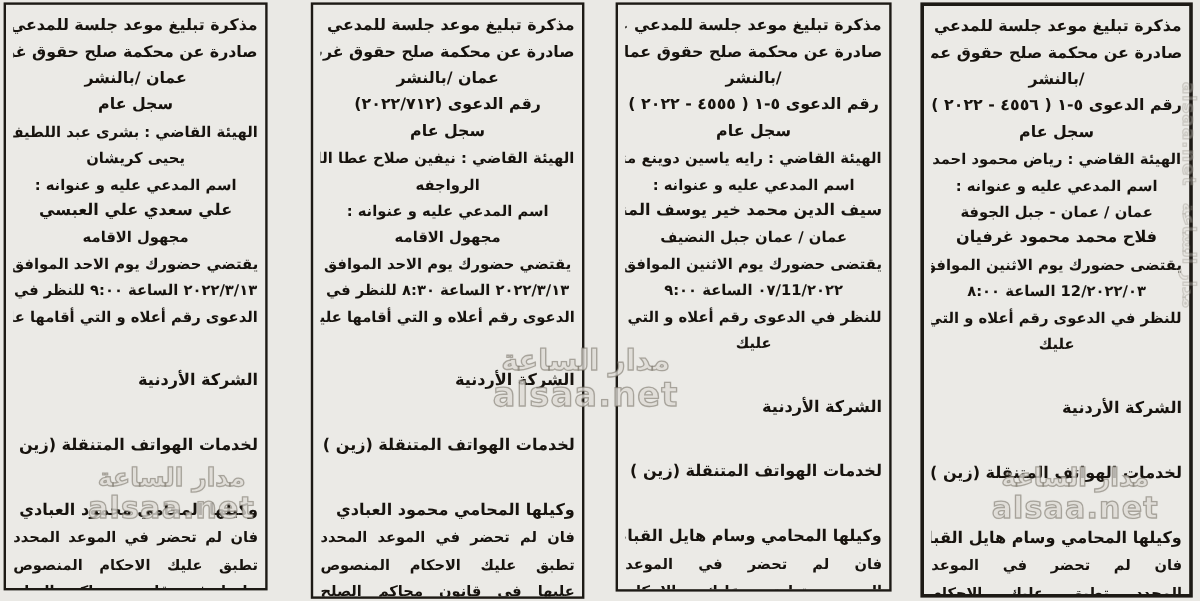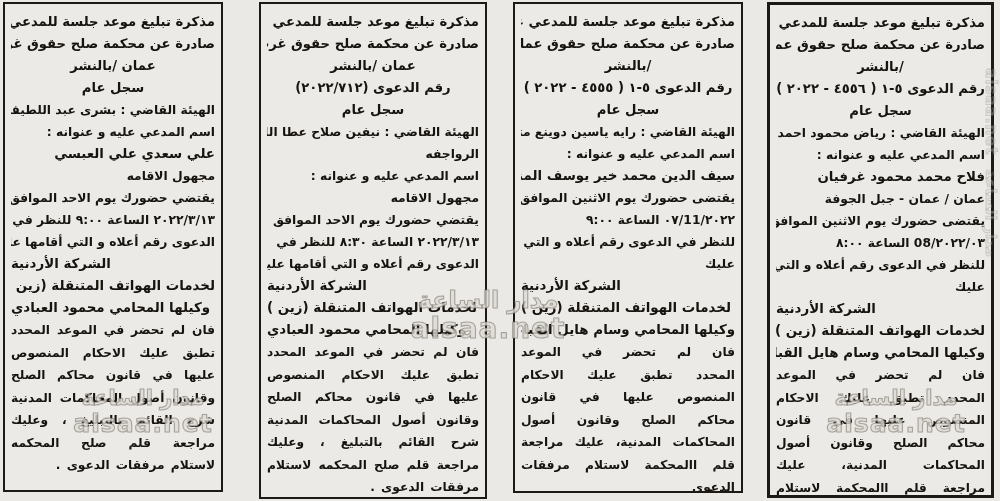--- a/index.html
+++ b/index.html
@@ -17,23 +17,23 @@
   .n1{left:767px;top:2px;width:227px;height:496px;border-width:3px;}
   .n2{left:513px;top:2px;width:230px;height:491px;}
   .n3{left:259px;top:2px;width:228px;height:497px;}
   .n4{left:3px;top:2px;width:220px;height:490px;}
   .hline{
     font-weight:bold;font-size:13.2px;line-height:22px;
     text-align:center;white-space:nowrap;overflow:hidden;
   }
   .line{
     font-size:12.3px;font-weight:bold;line-height:22px;
-    text-align:right;white-space:nowrap;overflow:hidden;
+    text-align:center;white-space:nowrap;overflow:hidden;
   }
-  .center{text-align:left;}
+  .center{text-align:right;margin-top:32px;}
   .big{font-size:13.4px;}
   .u{}
   .warning{
     margin:0;font-size:12.2px;font-weight:bold;line-height:22.5px;
     text-align:justify;word-spacing:2px;
   }
   .warning.spread{text-align-last:justify;word-spacing:6px;}
   .wm{
     position:absolute;z-index:6;text-align:center;font-weight:bold;
     color:rgba(250,249,244,0.62);
@@ -58,41 +58,42 @@
 <body>
 
 <article class="notice n1">
   <div class="hline">مذكرة تبليغ موعد جلسة للمدعي عليه</div>
   <div class="hline">صادرة عن محكمة صلح حقوق عمان</div>
   <div class="hline">/بالنشر</div>
   <div class="hline">رقم الدعوى ٥-١ ( ٤٥٥٦ - ٢٠٢٢ )</div>
   <div class="hline">سجل عام</div>
   <div class="line">الهيئة القاضي : رياض محمود احمد</div>
   <div class="line">اسم المدعي عليه و عنوانه :</div>
+  <div class="line">عمان / عمان - جبل الجوفة</div>
   <div class="line big">فلاح محمد محمود غرفيان</div>
-  <div class="line">عمان / عمان - جبل الجوفة</div>
   <div class="line">يقتضى حضورك يوم الاثنين الموافق</div>
-  <div class="line">٢٠٢٢/٠٣/08 الساعة ٨:٠٠</div>
+  <div class="line">٢٠٢٢/٠٣/12 الساعة ٨:٠٠</div>
   <div class="line">للنظر في الدعوى رقم أعلاه و التي أقامها</div>
   <div class="line u">عليك</div>
   <div class="line center big">الشركة الأردنية</div>
   <div class="line center big">لخدمات الهواتف المتنقلة (زين )</div>
   <div class="line center big">وكيلها المحامي وسام هايل القباعي</div>
   <p class="warning spread">فان لم تحضر في الموعد المحدد تطبق عليك الاحكام المنصوص عليها في قانون محاكم الصلح وقانون أصول المحاكمات المدنية، عليك مراجعة قلم االمحكمة لاستلام مرفقات الدعوى</p>
 </article>
 
 <article class="notice n2">
   <div class="hline">مذكرة تبليغ موعد جلسة للمدعي عليه</div>
   <div class="hline">صادرة عن محكمة صلح حقوق عمان</div>
   <div class="hline">/بالنشر</div>
   <div class="hline">رقم الدعوى ٥-١ ( ٤٥٥٥ - ٢٠٢٢ )</div>
   <div class="hline">سجل عام</div>
   <div class="line">الهيئة القاضي : رايه ياسين دوينع متروك</div>
   <div class="line">اسم المدعي عليه و عنوانه :</div>
   <div class="line big">سيف الدين محمد خير يوسف المنيص</div>
+  <div class="line">عمان / عمان جبل النضيف</div>
   <div class="line">يقتضى حضورك يوم الاثنين الموافق</div>
   <div class="line">٢٠٢٢/11/٠٧ الساعة ٩:٠٠</div>
   <div class="line">للنظر في الدعوى رقم أعلاه و التي أقامها</div>
   <div class="line u">عليك</div>
   <div class="line center big">الشركة الأردنية</div>
   <div class="line center big">لخدمات الهواتف المتنقلة (زين )</div>
   <div class="line center big">وكيلها المحامي وسام هايل القباعي</div>
   <p class="warning spread">فان لم تحضر في الموعد المحدد تطبق عليك الاحكام المنصوص عليها في قانون محاكم الصلح وقانون أصول المحاكمات المدنية، عليك مراجعة قلم االمحكمة لاستلام مرفقات الدعوى</p>
 </article>
 
@@ -114,20 +115,21 @@
   <div class="line center big">وكيلها المحامي محمود العبادي</div>
   <p class="warning">فان لم تحضر في الموعد المحدد تطبق عليك الاحكام المنصوص عليها في قانون محاكم الصلح وقانون أصول المحاكمات المدنية شرح القائم بالتبليغ ، وعليك مراجعة قلم صلح المحكمه لاستلام مرفقات الدعوى .</p>
 </article>
 
 <article class="notice n4">
   <div class="hline">مذكرة تبليغ موعد جلسة للمدعي عليه</div>
   <div class="hline">صادرة عن محكمة صلح حقوق غرب</div>
   <div class="hline">عمان /بالنشر</div>
   <div class="hline">سجل عام</div>
   <div class="line">الهيئة القاضي : بشرى عبد اللطيف</div>
+  <div class="line">يحيى كريشان</div>
   <div class="line">اسم المدعي عليه و عنوانه :</div>
   <div class="line big">علي سعدي علي العبسي</div>
   <div class="line">مجهول الاقامه</div>
   <div class="line">يقتضي حضورك يوم الاحد الموافق</div>
   <div class="line">٢٠٢٢/٣/١٣ الساعة ٩:٠٠ للنظر في</div>
   <div class="line">الدعوى رقم أعلاه و التي أقامها عليك</div>
   <div class="line center big">الشركة الأردنية</div>
   <div class="line center big">لخدمات الهواتف المتنقلة (زين )</div>
   <div class="line center big">وكيلها المحامي محمود العبادي</div>
   <p class="warning">فان لم تحضر في الموعد المحدد تطبق عليك الاحكام المنصوص عليها في قانون محاكم الصلح وقانون أصول المحاكمات المدنية شرح القائم بالتبليغ ، وعليك مراجعة قلم صلح المحكمه لاستلام مرفقات الدعوى .</p>

